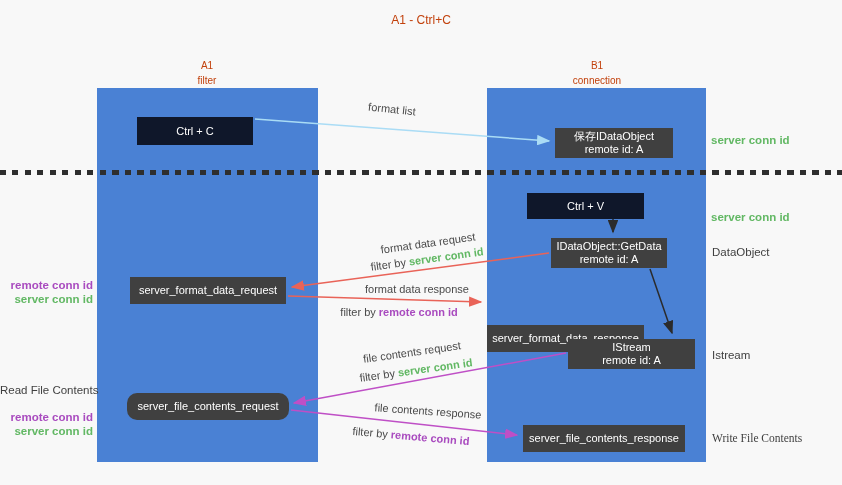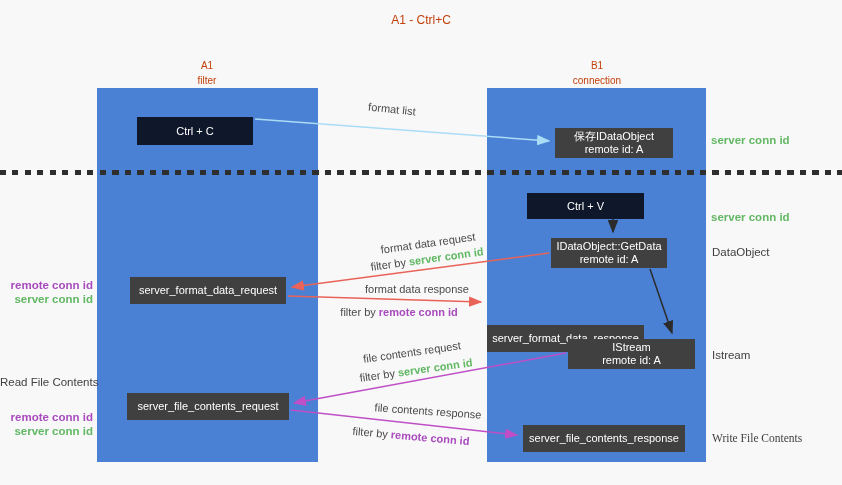--- a/index.html
+++ b/index.html
@@ -27,21 +27,21 @@
   .node.green { background:#0f172a;margin-top:12px; }
   .node.orange { background:#404040; }
 
   .n-ctrlc   { left:137px; top:105px; width:116px; height:28px; }
   .n-save    { left:555px; top:128px; width:118px; height:30px; }
   .n-ctrlv   { left:527px; top:181px; width:117px; height:26px; }
   .n-getdata { left:551px; top:238px; width:116px; height:30px; }
   .n-freq    { left:130px; top:277px; width:156px; height:27px; }
   .n-fresp   { left:487px; top:289px; width:157px; height:27px;margin-top:36px; }
   .n-istream { left:568px; top:339px; width:127px; height:30px; }
-  .n-filreq  { left:127px; top:393px; width:162px; height:27px; }
+  .n-filreq  { left:127px; top:393px; width:162px; height:27px;border-radius:10px; }
   .n-filresp { left:523px; top:425px; width:162px; height:27px; }
 
   .arrow-label { position:absolute; font-size:11px; color:#4a4a4a; white-space:nowrap;
                  transform-origin:center; }
   .green-id  { color:#62b864; font-weight:bold; }
   .purple-id { color:#a94bbf; font-weight:bold; }
 
   .side-label { position:absolute; font-size:11.5px; color:#3f3f3f; white-space:nowrap; }
   .side-label.bold-green  { color:#62b864; font-weight:bold; }
   .side-label.bold-purple { color:#a94bbf; font-weight:bold; }
@@ -158,17 +158,17 @@
   </div>
 
   <div class="side-label bold-green" style="left:711px; top:134px;">server conn id</div>
   <div class="side-label bold-green" style="left:711px; top:211px;">server conn id</div>
   <div class="side-label" style="left:712px; top:246px;">DataObject</div>
   <div class="side-label" style="left:712px; top:349px;">Istream</div>
   <div class="side-label" style="left:712px; top:432px;font-family:Liberation Serif, serif;">Write File Contents</div>
 
   <div class="side-label bold-purple ralign" style="top:279px;">remote conn id</div>
   <div class="side-label bold-green ralign" style="top:293px;">server conn id</div>
-  <div class="side-label ralign" style="top:376px;">Read File Contents</div>
+  <div class="side-label ralign" style="top:384px;">Read File Contents</div>
   <div class="side-label bold-purple ralign" style="top:411px;">remote conn id</div>
   <div class="side-label bold-green ralign" style="top:425px;">server conn id</div>
 
 </div>
 
 </body></html>

